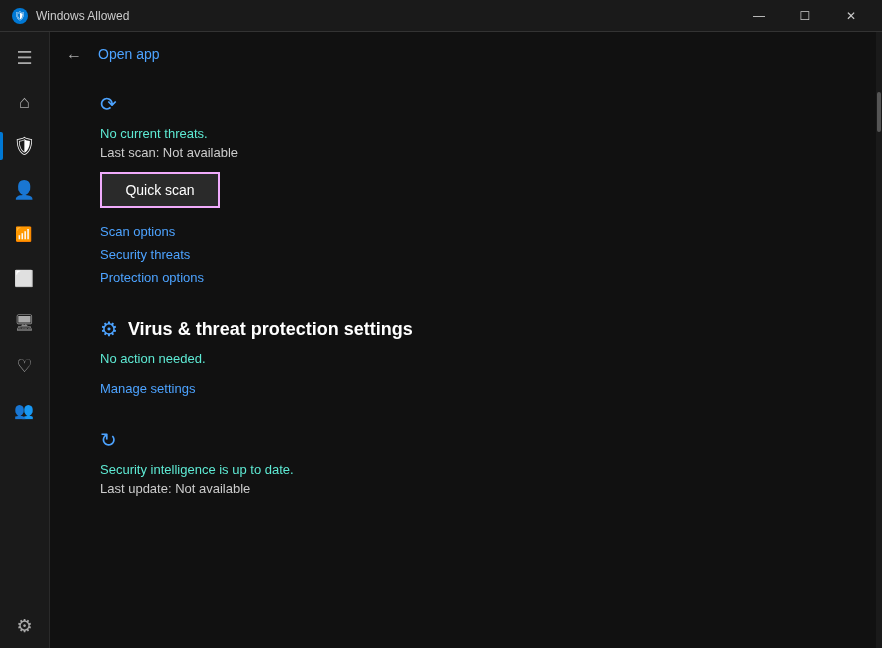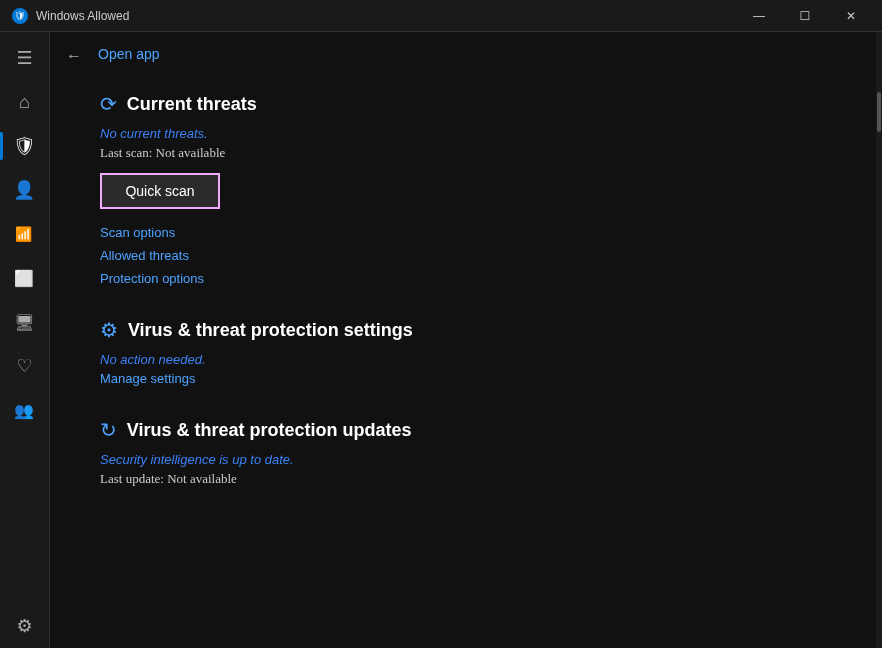--- a/index.html
+++ b/index.html
@@ -153,31 +153,29 @@
     .section-icon {
       font-size: 22px;
       color: #4da3ff;
     }
     .section-title {
       font-size: 18px;
       font-weight: 600;
       color: #fff;
     }
     .section-desc {
-      color: #3b82f6;
+      color: #5eead4;
       font-size: 13px;
       margin-bottom: 4px;
       padding-left: 0;
-      font-style: italic;
     }
     .section-sub {
       color: #ccc;
       font-size: 13px;
       margin-bottom: 12px;
-      font-family: Liberation Serif, serif;
     }
 
     
     .quick-scan-btn {
       background: #2a2a2a;
       border: 2px solid #f0abfc;
       color: #fff;
       padding: 8px 20px;
       font-size: 14px;
       cursor: pointer;
@@ -273,43 +271,41 @@
     <div class="top-nav">
       <span class="back-btn">←</span>
       <a class="open-app-link">Open app</a>
     </div>
 
     <div class="page-content">
 
       <div class="section">
         <div class="section-header">
           <span class="section-icon" style="color:#4da3ff; font-size:20px;">⟳</span>
-          <span class="section-title">Current threats</span>
         </div>
         <div class="section-desc">No current threats.</div>
         <div class="section-sub">Last scan: Not available</div>
         <button class="quick-scan-btn">Quick scan</button>
         <a class="section-link">Scan options</a>
-        <a class="section-link">Allowed threats</a>
+        <a class="section-link">Security threats</a>
         <a class="section-link">Protection options</a>
       </div>
 
       <div class="section">
         <div class="section-header">
           <span class="section-icon" style="color:#4da3ff; font-size:20px;">⚙</span>
           <span class="section-title">Virus &amp; threat protection settings</span>
         </div>
         <div class="section-desc">No action needed.</div>
-        <a class="section-link" style="margin-top:4px;">Manage settings</a>
+        <a class="section-link" style="margin-top:15px;">Manage settings</a>
       </div>
 
       <div class="section">
         <div class="section-header">
           <span class="section-icon" style="color:#4da3ff; font-size:20px;">↻</span>
-          <span class="section-title">Virus &amp; threat protection updates</span>
         </div>
         <div class="section-desc">Security intelligence is up to date.</div>
         <div class="section-sub">Last update: Not available</div>
       </div>
 
     </div>
   </div>
 
   <div class="right-scrollbar">
     <div class="right-scrollbar-thumb"></div>

